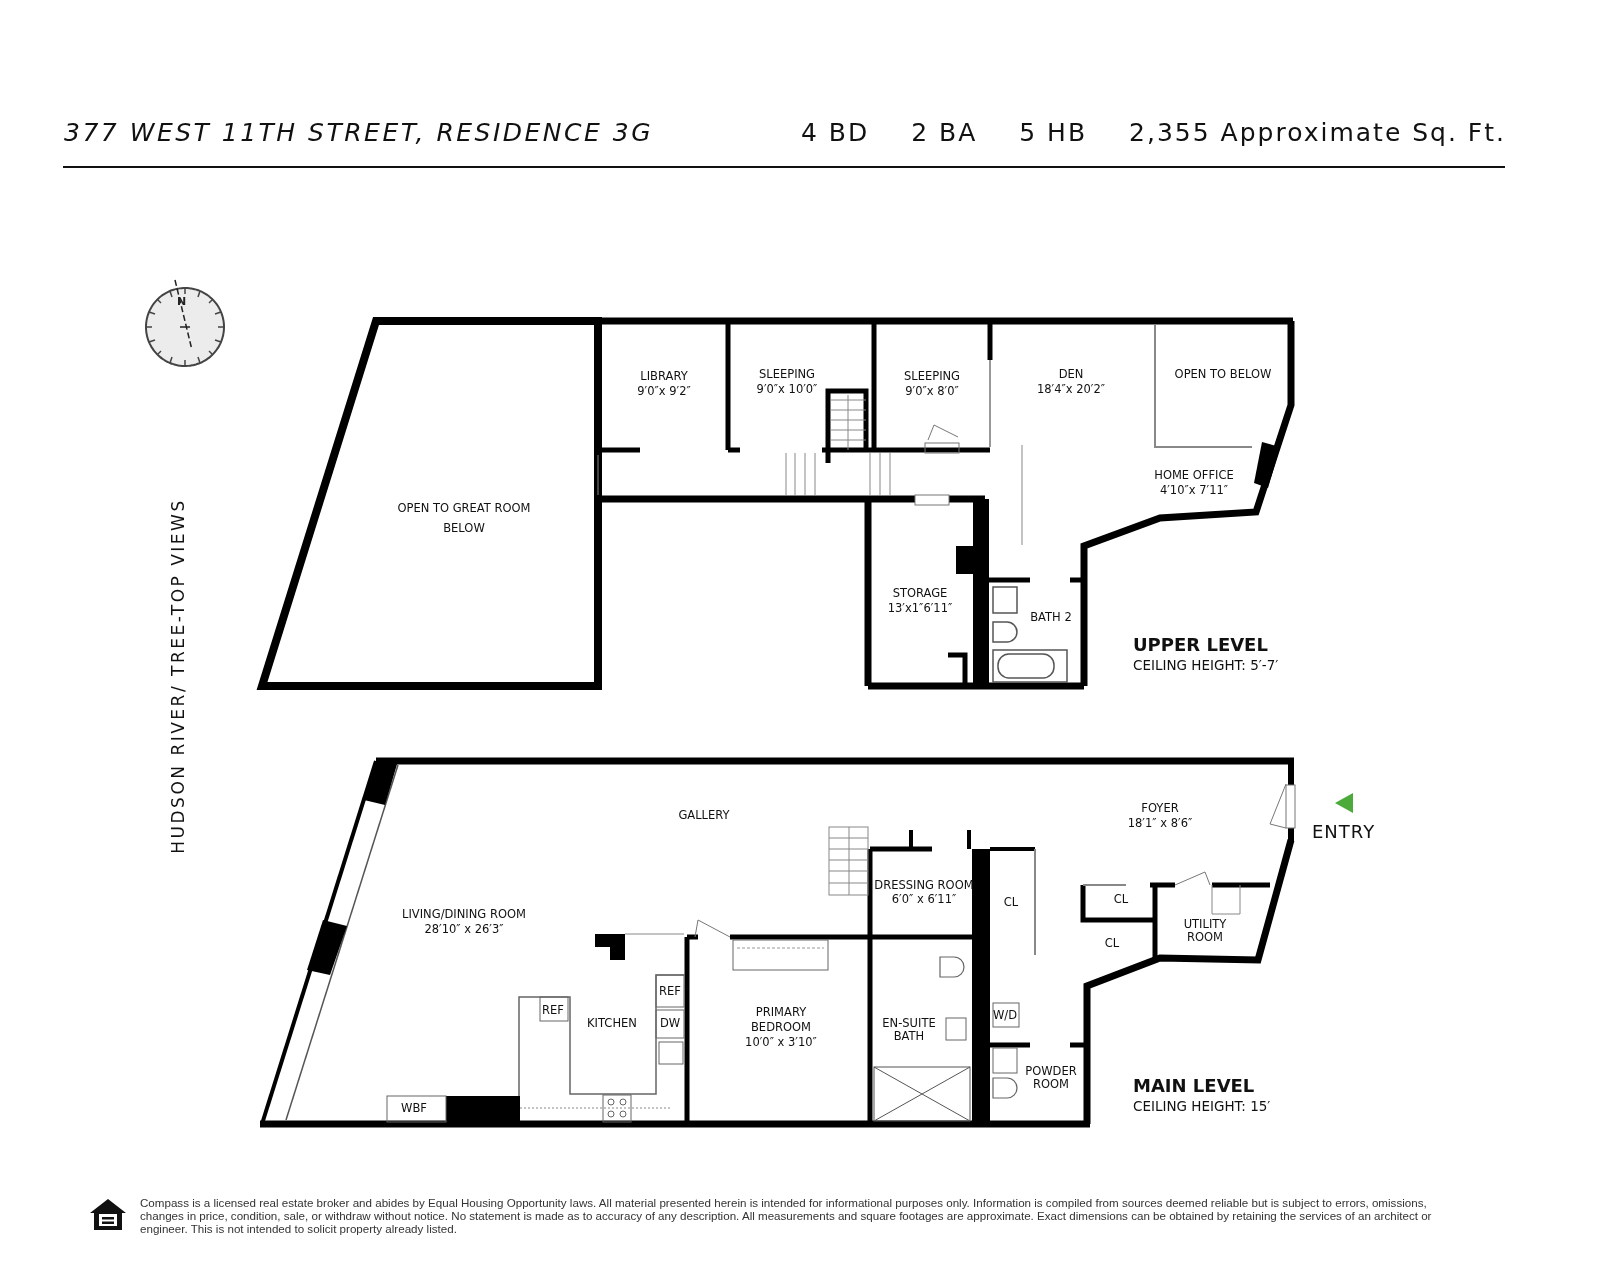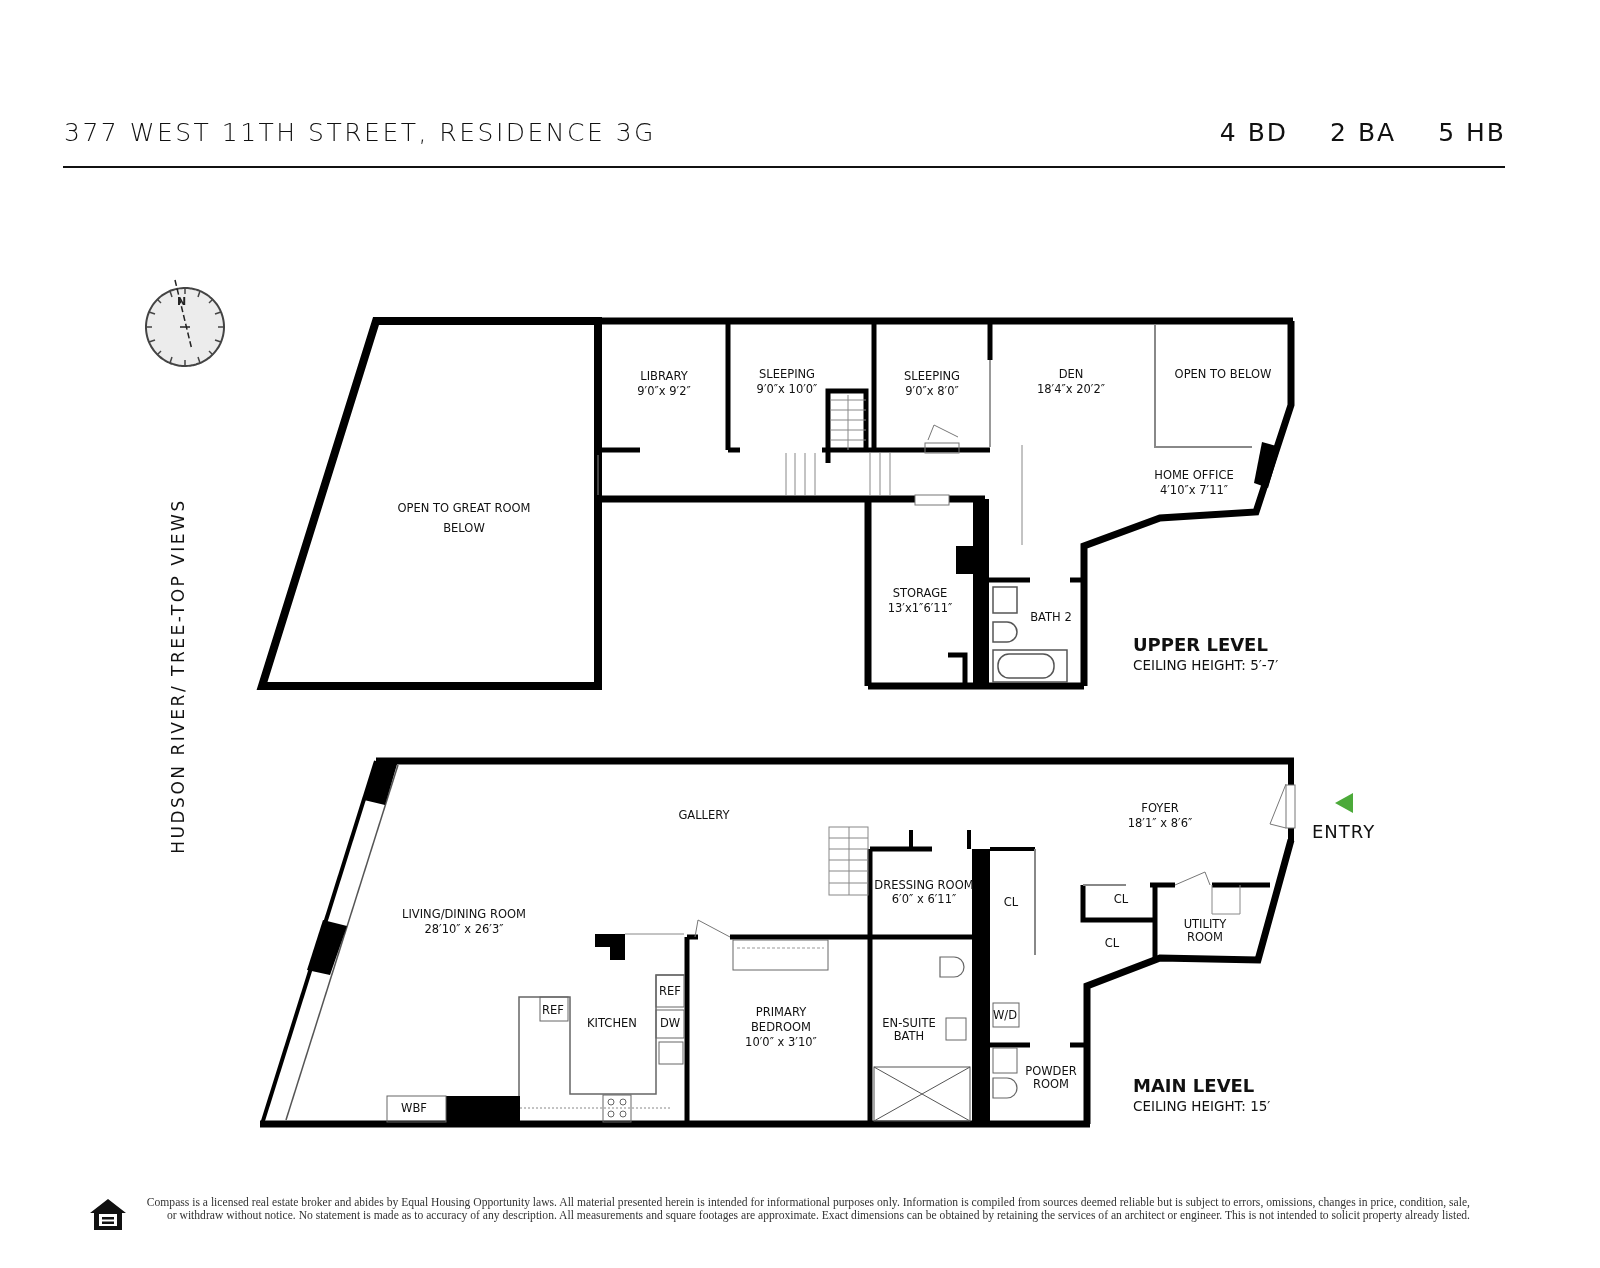--- a/index.html
+++ b/index.html
@@ -1,38 +1,39 @@
 <!DOCTYPE html>
 <html><head>
 <meta charset="utf-8">
 <style>
   html,body{margin:0;padding:0;background:#fff;}
   body{width:1600px;height:1268px;position:relative;overflow:hidden;font-family:"DejaVu Sans",sans-serif;color:#111;}
-  .hdr-left{position:absolute;left:64px;top:118px;font-size:25px;letter-spacing:2.5px;font-weight:300;}
+  .hdr-left{position:absolute;left:64px;top:118px;font-size:25px;letter-spacing:2.5px;font-weight:300;font-style:italic;}
   .hdr-right{position:absolute;right:94px;top:118px;font-size:25px;letter-spacing:2px;display:flex;gap:42px;}
   .hdr-rule{position:absolute;left:63px;top:166px;width:1442px;height:2px;background:#111;}
   svg.plan{position:absolute;left:0;top:0;}
   .rl{font-family:"DejaVu Sans",sans-serif;font-size:11.5px;fill:#111;text-anchor:middle;}
   .lvl{font-family:"DejaVu Sans",sans-serif;font-size:18px;font-weight:bold;fill:#111;}
   .ceil{font-family:"DejaVu Sans",sans-serif;font-size:13.5px;fill:#111;}
   .side{position:absolute;left:178px;top:676px;transform:translate(-50%,-50%) rotate(-90deg);white-space:nowrap;font-size:17px;letter-spacing:2.5px;}
   .entry{position:absolute;left:1312px;top:793px;display:flex;align-items:center;gap:8px;font-size:18px;letter-spacing:1px;flex-direction:column;}
   .entry-arrow{width:0;height:0;border-top:10px solid transparent;border-bottom:10px solid transparent;border-right:18px solid #4caa3a;}
   .footer{position:absolute;left:88px;top:1196px;display:flex;gap:12px;align-items:flex-start;}
   .eho{width:40px;height:40px;}
-  .disc{font-family:Liberation Serif, serif;font-size:11.6px;line-height:13px;color:#333;width:1330px;text-align:right;}
+  .disc{font-family:Liberation Sans, sans-serif;font-size:11.6px;line-height:13px;color:#333;width:1330px;}
 </style>
 </head>
 <body>
 
 <div class="hdr-left">377 WEST 11TH STREET, RESIDENCE 3G</div>
 <div class="hdr-right">
   <span>4 BD</span>
   <span>2 BA</span>
   <span>5 HB</span>
+  <span>2,355 Approximate Sq. Ft.</span>
 </div>
 <div class="hdr-rule"></div>
 
 <div class="side">HUDSON RIVER/ TREE-TOP VIEWS</div>
 
 <svg class="plan" width="1600" height="1268" viewBox="0 0 1600 1268">
 
   <g>
     <circle cx="185" cy="327" r="39" fill="#ececec" stroke="#444" stroke-width="2" stroke-dasharray="2 0"></circle>
     <g stroke="#444" stroke-width="1.5">

